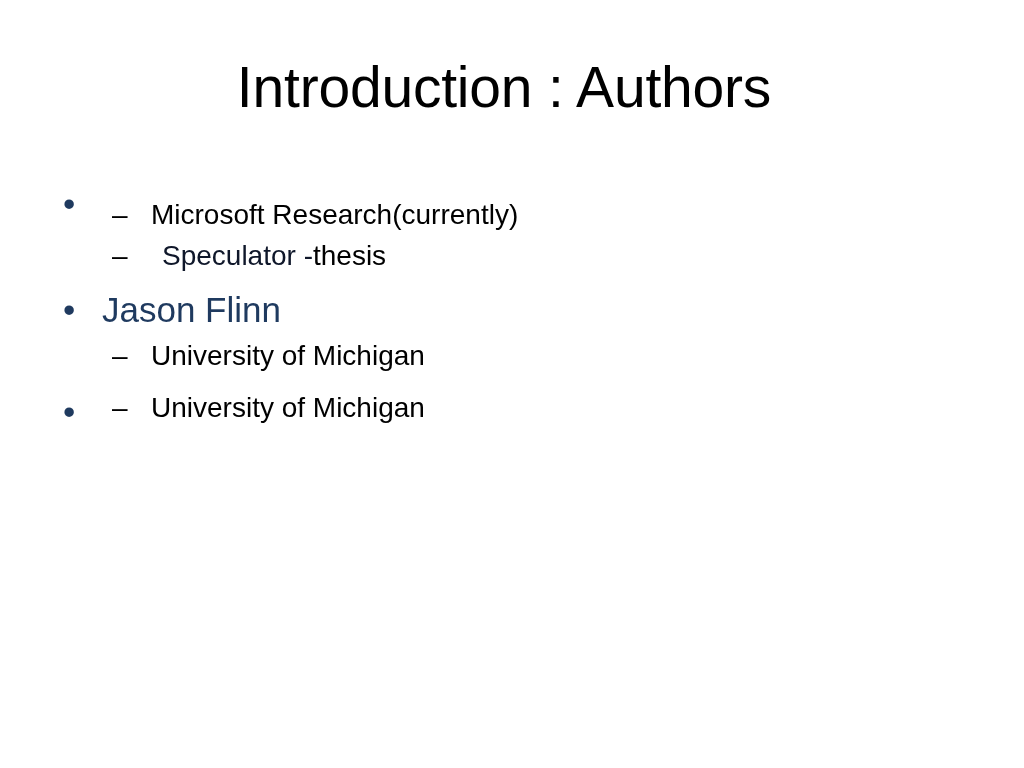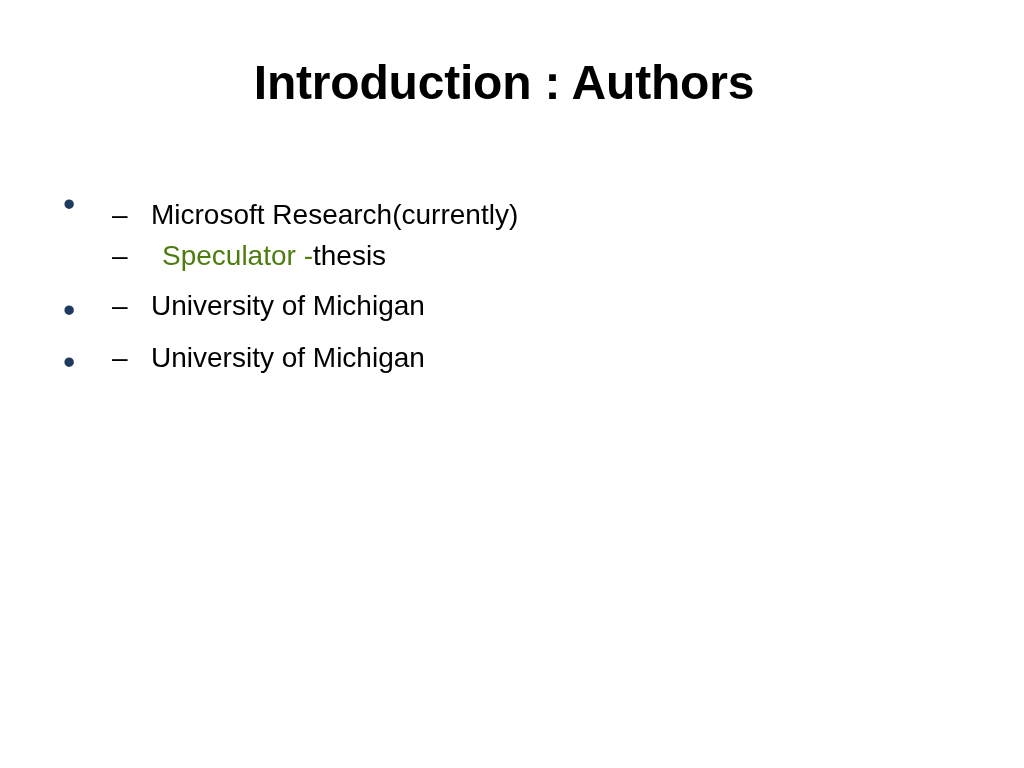--- a/index.html
+++ b/index.html
@@ -22,23 +22,23 @@
     box-sizing: border-box;
   }
 
   
   .slide-title {
     position: absolute;
     top: 56px;
     left: 0;
     width: 1008px;
     text-align: center;
-    font-size: 48px;
+    font-size: 57px;
     line-height: 1.12;
-    font-weight: 700;
+    font-weight: 400;
     color: #000000;
     letter-spacing: -0.2px;
     white-space: nowrap;
   }
 
   
   .body-block {
     position: absolute;
     top: 186px;
     left: 56px;
@@ -79,21 +79,21 @@
     font-size: 28px;
     line-height: 1.0;
     color: #000000;
   }
 
   .lvl2.extra-indent {
     padding-left: 106px;
   }
 
   .accent-red {
-    color: #4d7c0f;
+    color: #0f172a;
   }
 
   .gap-after {
     margin-bottom: 22px;
   }
   .gap-after-2 {
     margin-bottom: 24px;
   }
 </style>
 </head>
@@ -114,20 +114,21 @@
       <span>Microsoft Research(currently)</span>
     </div>
 
     <div class="lvl2 extra-indent gap-after">
       <span class="marker">–</span>
       <span class="accent-red">Speculator -</span><span>thesis</span>
     </div>
 
     <div class="lvl1">
       <span class="marker">•</span>
+      <span>Jason Flinn</span>
     </div>
 
     <div class="lvl2 gap-after-2">
       <span class="marker">–</span>
       <span>University of Michigan</span>
     </div>
 
     <div class="lvl1">
       <span class="marker">•</span>
     </div>

